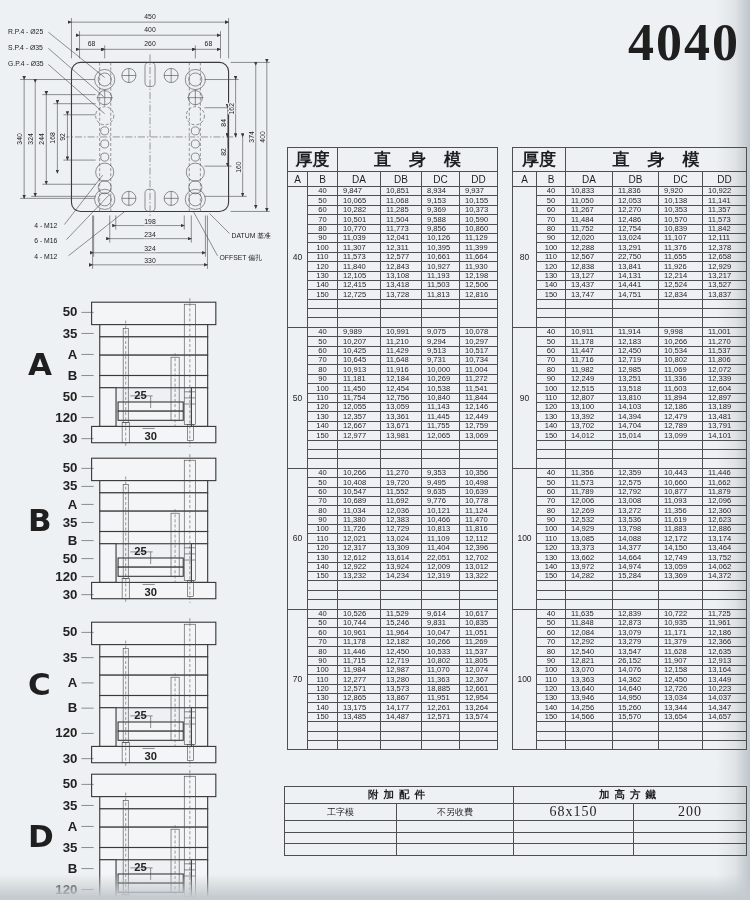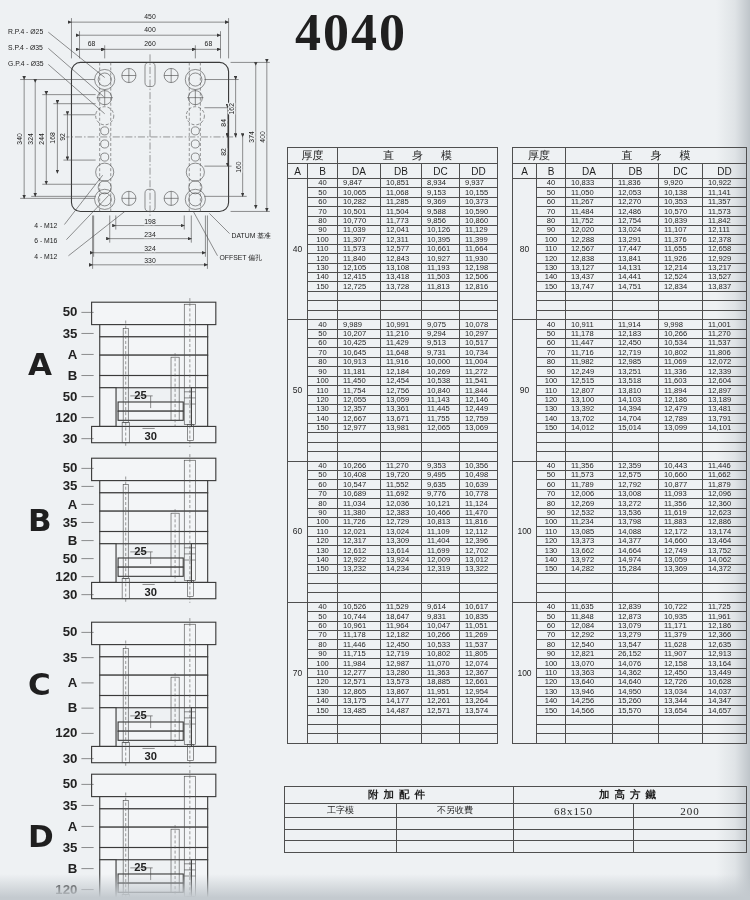--- a/index.html
+++ b/index.html
@@ -5,21 +5,21 @@
   *{margin:0;padding:0;box-sizing:border-box}
   html,body{width:750px;height:900px}
   body{
     position:relative;overflow:hidden;color:#1f1f1f;
     font-family:"Liberation Sans",sans-serif;
     background:linear-gradient(90deg,#eef1f3 0%,#eef1f3 95.5%,#dfe3e6 98%,#bfc5ca 100%);
   }
   .shade-bottom{position:absolute;left:0;bottom:0;width:750px;height:26px;
     background:linear-gradient(180deg,rgba(190,196,202,0) 0%,#c4cacf 90%);pointer-events:none}
   
-  .title-block{position:absolute;left:295px;top:6px;width:445px;text-align:left}
+  .title-block{position:absolute;left:295px;top:16px;width:445px;text-align:right}
   .title-number{font-family:"Liberation Serif",serif;font-weight:bold;font-size:52px;line-height:1.05;letter-spacing:2px}
   .title-series{font-size:40px;font-weight:bold;line-height:1.1;white-space:nowrap}
   .title-series .dcap{font-family:"DejaVu Sans",sans-serif;font-weight:bold;font-size:42px;margin-right:10px}
   .title-series .ser{letter-spacing:9px;font-family:"Liberation Serif",serif}
   
   svg .ln{fill:none;stroke:#3a3a3a;stroke-width:1.1}
   svg .tn{fill:none;stroke:#4a4a4a;stroke-width:.6}
   svg .cl{fill:none;stroke:#5a5a5a;stroke-width:.6;stroke-dasharray:7 2 1.5 2}
   svg .dl{fill:none;stroke:#5a5a5a;stroke-width:.6;stroke-dasharray:3 2}
   svg .dim{fill:none;stroke:#4a4a4a;stroke-width:.6}
@@ -32,33 +32,33 @@
   .diagram svg .ilab{font-size:11px;font-weight:bold;stroke-width:0}
   .dletter{position:absolute;left:26px;top:52px;font-size:31px;font-weight:bold;font-family:"DejaVu Sans",sans-serif}
   
   table{border-collapse:collapse;table-layout:fixed;background:transparent}
   .big-table{position:absolute;top:147px;height:597px}
   #big-left{left:287px;width:210px}
   #big-right{left:512px;width:234px}
   .big-table th,.big-table td{border:1px solid #4f4f4f;padding:0;overflow:hidden;white-space:nowrap}
   .big-table{border:1.5px solid #333}
   .big-table thead th{height:15px}
-  .th-cjk{font-size:11px;font-weight:normal;font-family:"Liberation Serif",serif}
+  .th-cjk{font-size:17px;font-weight:bold;font-family:"Liberation Serif",serif}
   .th-straight{letter-spacing:18px;text-indent:18px}
   .th-col{font-size:10px;font-weight:normal;text-align:center}
   .big-table td{font-size:7.6px;line-height:1;height:9.4px}
   td.cA{text-align:center;font-size:8.5px}
   td.cB{text-align:center}
   td.cD{text-align:left;padding-left:5px}
   
   #acc-table{position:absolute;left:284px;top:786px;width:462px;border:1.5px solid #333}
   #acc-table th,#acc-table td{border:1px solid #4f4f4f;padding:0;white-space:nowrap;overflow:hidden}
   #acc-table thead th{height:17px;font-size:10.5px;font-weight:bold;font-family:"Liberation Serif",serif;letter-spacing:5px}
   #acc-table td{height:11.5px;font-size:9px;text-align:center;font-family:"Liberation Serif",serif}
-  #acc-table td.num{font-size:11px;letter-spacing:1px}
+  #acc-table td.num{font-size:14px;letter-spacing:1px}
 </style>
 </head>
 <body>
 
 <svg id="plate-drawing" viewBox="0 0 284 284">
   <defs>
     <marker id="ar" markerWidth="7" markerHeight="6" refX="6" refY="3" orient="auto">
       <path d="M0,0L7,3L0,6z" fill="#3a3a3a"></path>
     </marker>
   </defs>
@@ -704,21 +704,21 @@
         <td class="cB">120</td>
         <td class="cD">12,317</td>
         <td class="cD">13,309</td>
         <td class="cD">11,404</td>
         <td class="cD">12,396</td>
       </tr>
       <tr>
         <td class="cB">130</td>
         <td class="cD">12,612</td>
         <td class="cD">13,614</td>
-        <td class="cD">11,699</td>
+        <td class="cD">22,051</td>
         <td class="cD">12,702</td>
       </tr>
       <tr>
         <td class="cB">140</td>
         <td class="cD">12,922</td>
         <td class="cD">13,924</td>
         <td class="cD">12,009</td>
         <td class="cD">13,012</td>
       </tr>
       <tr>
@@ -755,21 +755,21 @@
         <td class="cA" rowspan="15">70</td>
         <td class="cB">40</td>
         <td class="cD">10,526</td>
         <td class="cD">11,529</td>
         <td class="cD">9,614</td>
         <td class="cD">10,617</td>
       </tr>
       <tr>
         <td class="cB">50</td>
         <td class="cD">10,744</td>
-        <td class="cD">18,647</td>
+        <td class="cD">15,246</td>
         <td class="cD">9,831</td>
         <td class="cD">10,835</td>
       </tr>
       <tr>
         <td class="cB">60</td>
         <td class="cD">10,961</td>
         <td class="cD">11,964</td>
         <td class="cD">10,047</td>
         <td class="cD">11,051</td>
       </tr>
@@ -930,21 +930,21 @@
       <tr>
         <td class="cB">100</td>
         <td class="cD">12,288</td>
         <td class="cD">13,291</td>
         <td class="cD">11,376</td>
         <td class="cD">12,378</td>
       </tr>
       <tr>
         <td class="cB">110</td>
         <td class="cD">12,567</td>
-        <td class="cD">17,447</td>
+        <td class="cD">22,750</td>
         <td class="cD">11,655</td>
         <td class="cD">12,658</td>
       </tr>
       <tr>
         <td class="cB">120</td>
         <td class="cD">12,838</td>
         <td class="cD">13,841</td>
         <td class="cD">11,926</td>
         <td class="cD">12,929</td>
       </tr>
@@ -1138,37 +1138,37 @@
       </tr>
       <tr>
         <td class="cB">90</td>
         <td class="cD">12,532</td>
         <td class="cD">13,536</td>
         <td class="cD">11,619</td>
         <td class="cD">12,623</td>
       </tr>
       <tr>
         <td class="cB">100</td>
-        <td class="cD">11,234</td>
+        <td class="cD">14,929</td>
         <td class="cD">13,798</td>
         <td class="cD">11,883</td>
         <td class="cD">12,886</td>
       </tr>
       <tr>
         <td class="cB">110</td>
         <td class="cD">13,085</td>
         <td class="cD">14,088</td>
         <td class="cD">12,172</td>
         <td class="cD">13,174</td>
       </tr>
       <tr>
         <td class="cB">120</td>
         <td class="cD">13,373</td>
         <td class="cD">14,377</td>
-        <td class="cD">14,660</td>
+        <td class="cD">14,150</td>
         <td class="cD">13,464</td>
       </tr>
       <tr>
         <td class="cB">130</td>
         <td class="cD">13,662</td>
         <td class="cD">14,664</td>
         <td class="cD">12,749</td>
         <td class="cD">13,752</td>
       </tr>
       <tr>
@@ -1263,21 +1263,21 @@
         <td class="cD">13,363</td>
         <td class="cD">14,362</td>
         <td class="cD">12,450</td>
         <td class="cD">13,449</td>
       </tr>
       <tr>
         <td class="cB">120</td>
         <td class="cD">13,640</td>
         <td class="cD">14,640</td>
         <td class="cD">12,726</td>
-        <td class="cD">10,628</td>
+        <td class="cD">10,223</td>
       </tr>
       <tr>
         <td class="cB">130</td>
         <td class="cD">13,946</td>
         <td class="cD">14,950</td>
         <td class="cD">13,034</td>
         <td class="cD">14,037</td>
       </tr>
       <tr>
         <td class="cB">140</td>

